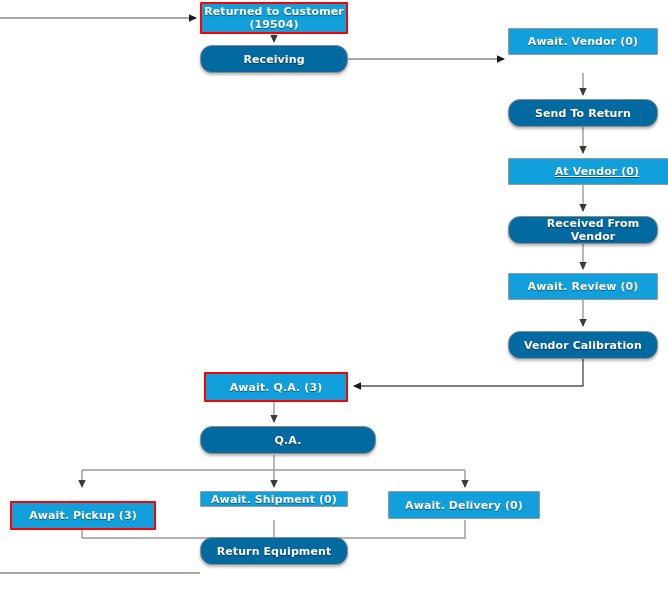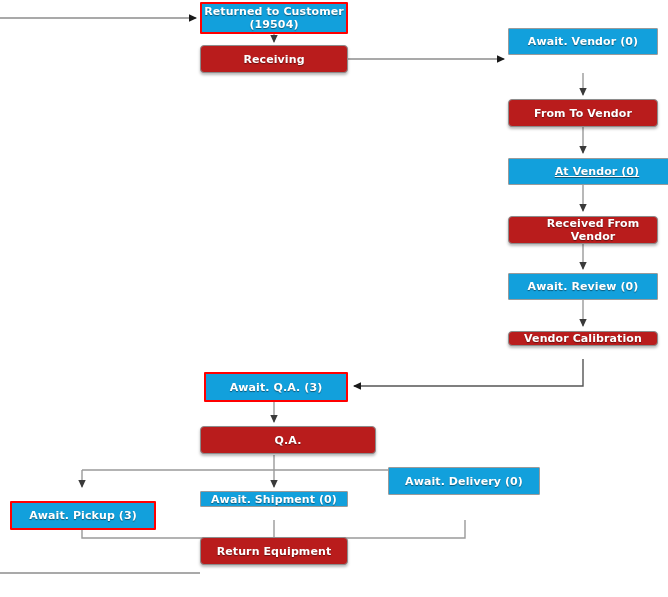--- a/index.html
+++ b/index.html
@@ -36,23 +36,23 @@
   }
 
   
   .node.state {
     background: #12A0DC;
     border: 1px solid #9a9a9a;
     border-radius: 1px;
   }
   
   .node.activity {
-    background: #b91c1c;
+    background: #0369a1;
     border: 1px solid #8c8c8c;
-    border-radius: 4px;
+    border-radius: 12px;
     box-shadow: 0 2px 3px rgba(0,0,0,0.28);
   }
   
   .node.highlight {
     border: 2px solid #FF0000;
     box-shadow: 0 0 0 0px #FF0000;
   }
 
   
   .edge-layer {
@@ -129,56 +129,56 @@
 
   <div class="node activity" style="left:200px; top:45px; width:148px; height:28px;">
     <span>Receiving</span>
   </div>
 
   <div class="node state" style="left:508px; top:28px; width:150px; height:27px;">
     <span>Await. Vendor (0)</span>
   </div>
 
   <div class="node activity" style="left:508px; top:99px; width:150px; height:28px;">
-    <span>From To Vendor</span>
+    <span>Send To Return</span>
   </div>
 
   <div class="node state" style="left:508px; top:158px; width:178px; height:27px;text-decoration:underline;">
     <span>At Vendor (0)</span>
   </div>
 
   <div class="node activity" style="left:508px; top:216px; width:150px; height:28px;padding-left:20px;">
     <span>Received From Vendor</span>
   </div>
 
   <div class="node state" style="left:508px; top:273px; width:150px; height:27px;">
     <span>Await. Review (0)</span>
   </div>
 
-  <div class="node activity" style="left:508px; top:331px; width:150px; height:15px;">
+  <div class="node activity" style="left:508px; top:331px; width:150px; height:28px;">
     <span>Vendor Calibration</span>
   </div>
 
   <div class="node state highlight" style="left:204px; top:372px; width:144px; height:30px;">
     <span>Await. Q.A. (3)</span>
   </div>
 
   <div class="node activity" style="left:200px; top:426px; width:176px; height:28px;">
     <span>Q.A.</span>
   </div>
 
   <div class="node state highlight" style="left:10px; top:501px; width:146px; height:29px;">
     <span>Await. Pickup (3)</span>
   </div>
 
   <div class="node state" style="left:200px; top:491px; width:148px; height:16px;">
     <span>Await. Shipment (0)</span>
   </div>
 
-  <div class="node state" style="left:388px; top:467px; width:152px; height:28px;">
+  <div class="node state" style="left:388px; top:491px; width:152px; height:28px;">
     <span>Await. Delivery (0)</span>
   </div>
 
   <div class="node activity" style="left:200px; top:537px; width:148px; height:28px;">
     <span>Return Equipment</span>
   </div>
 
 </div>
 
 </body></html>

